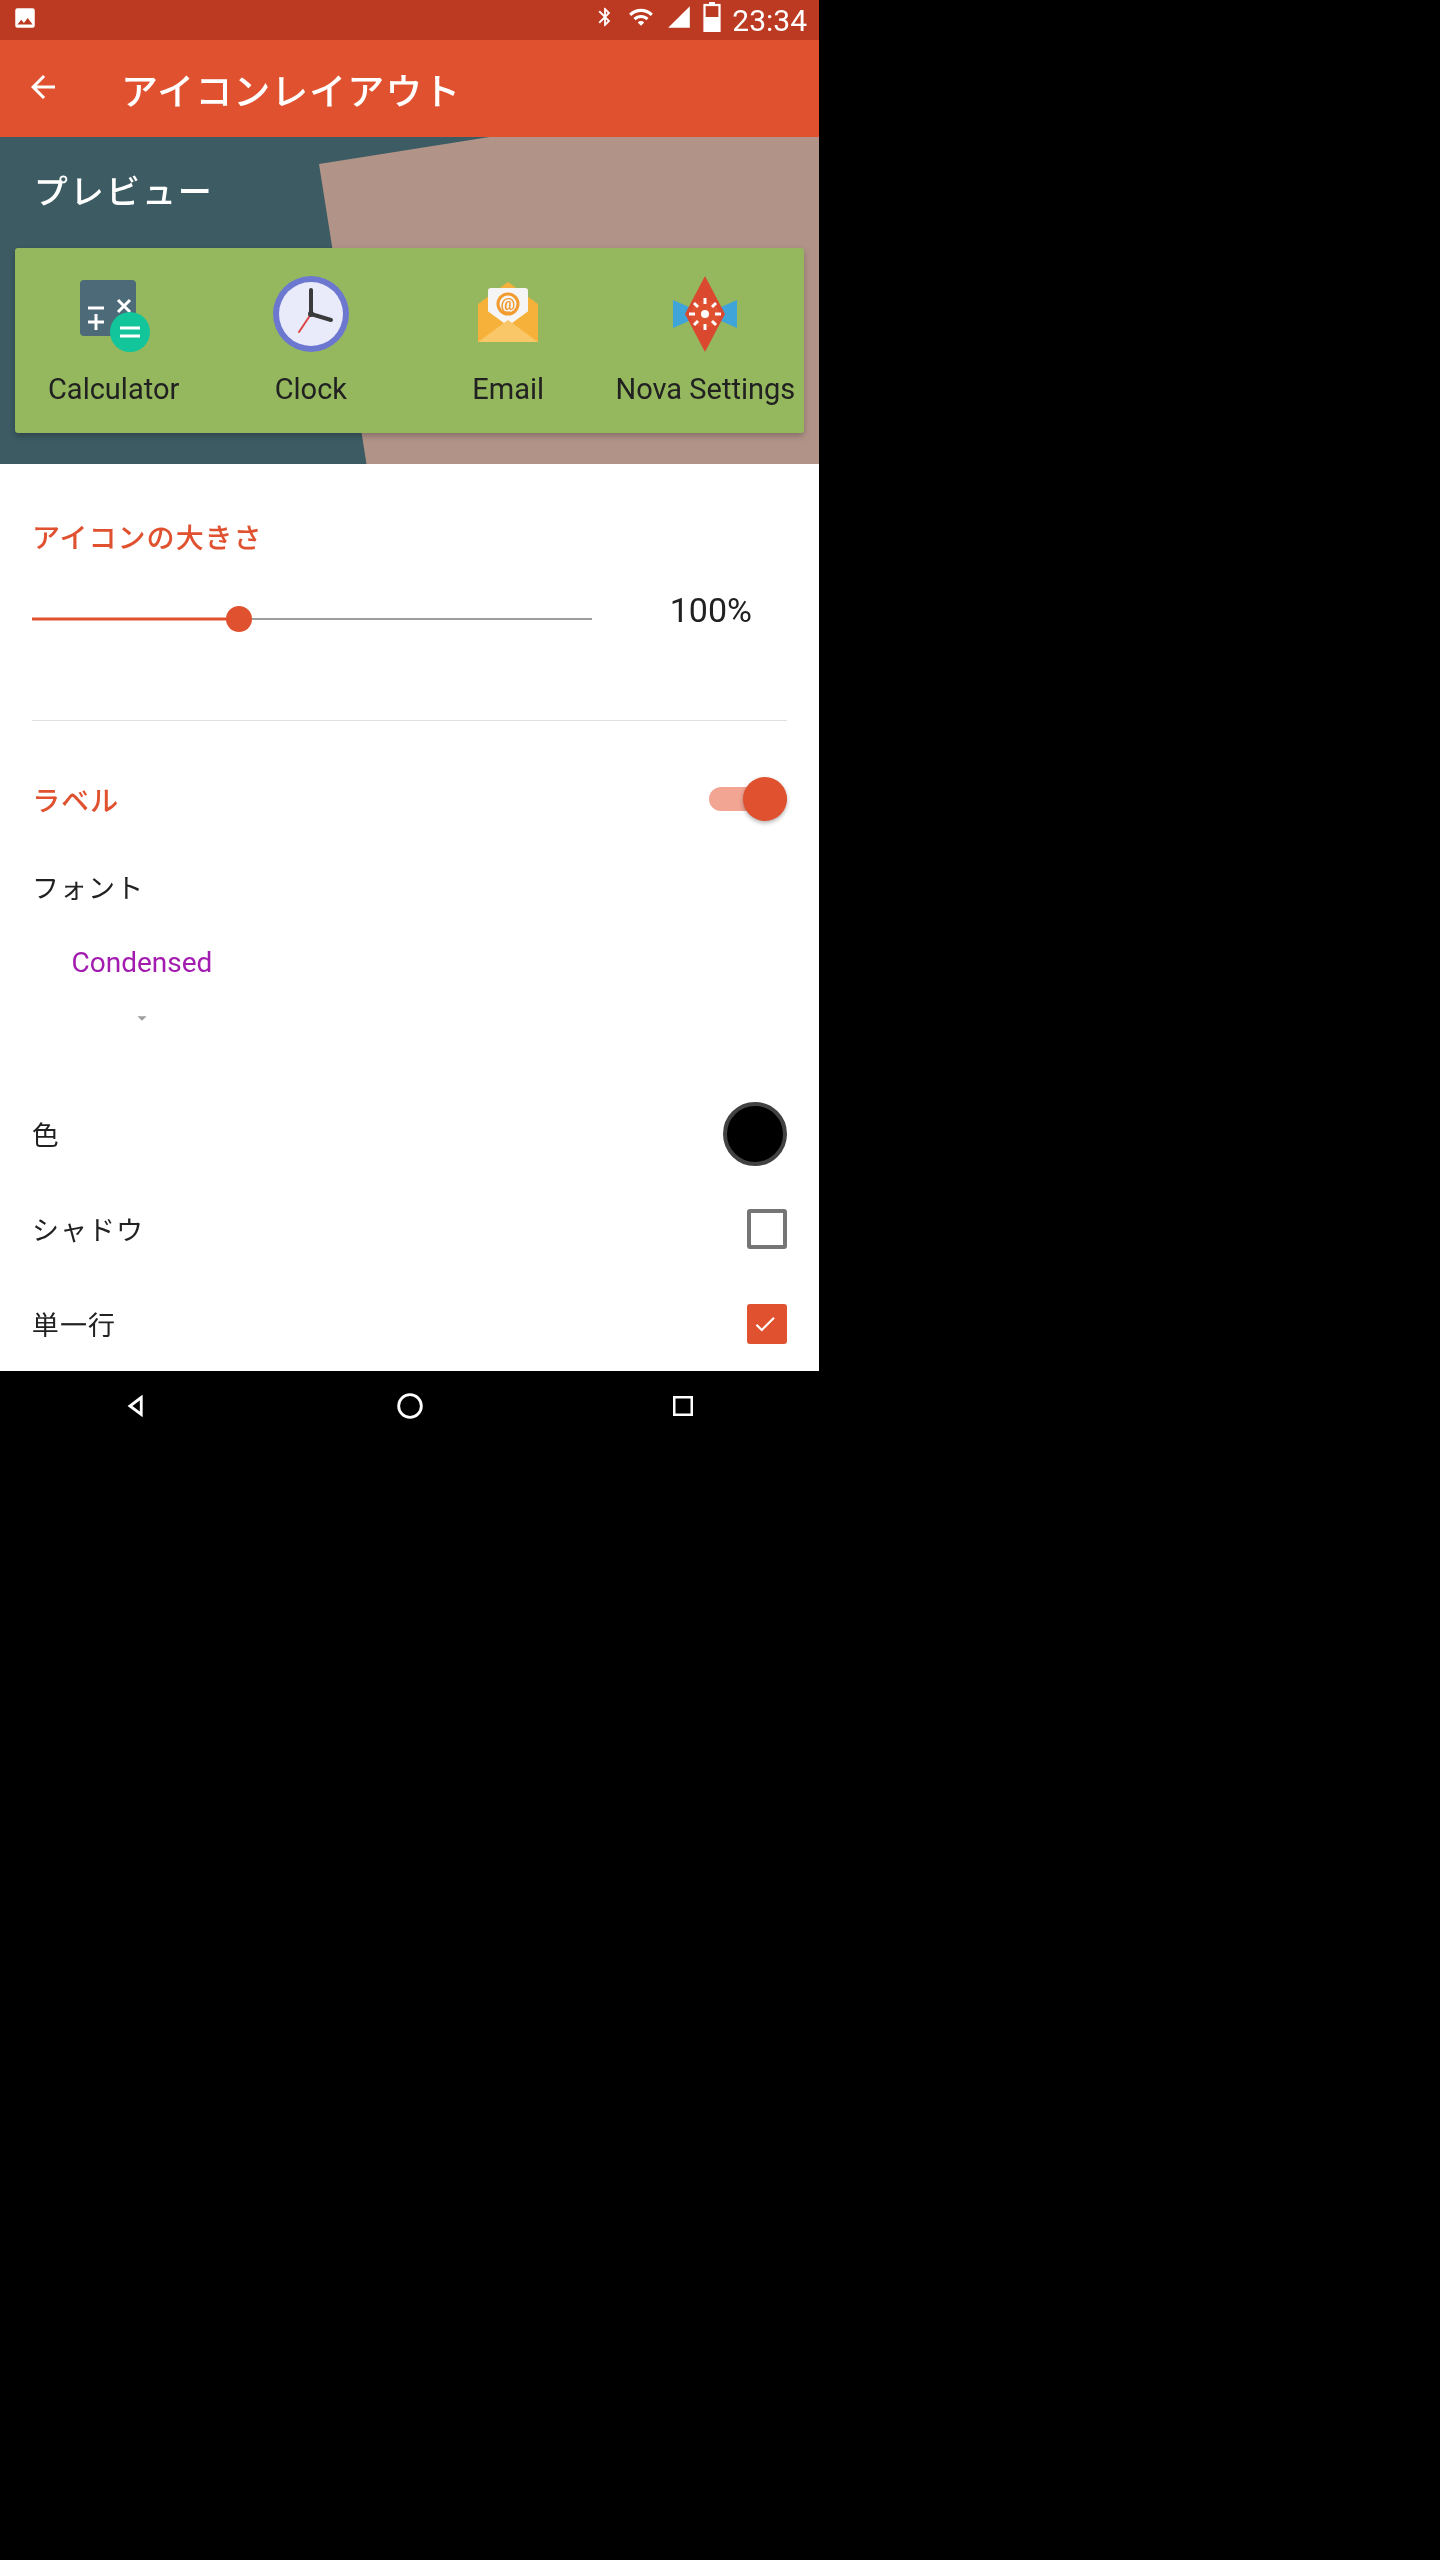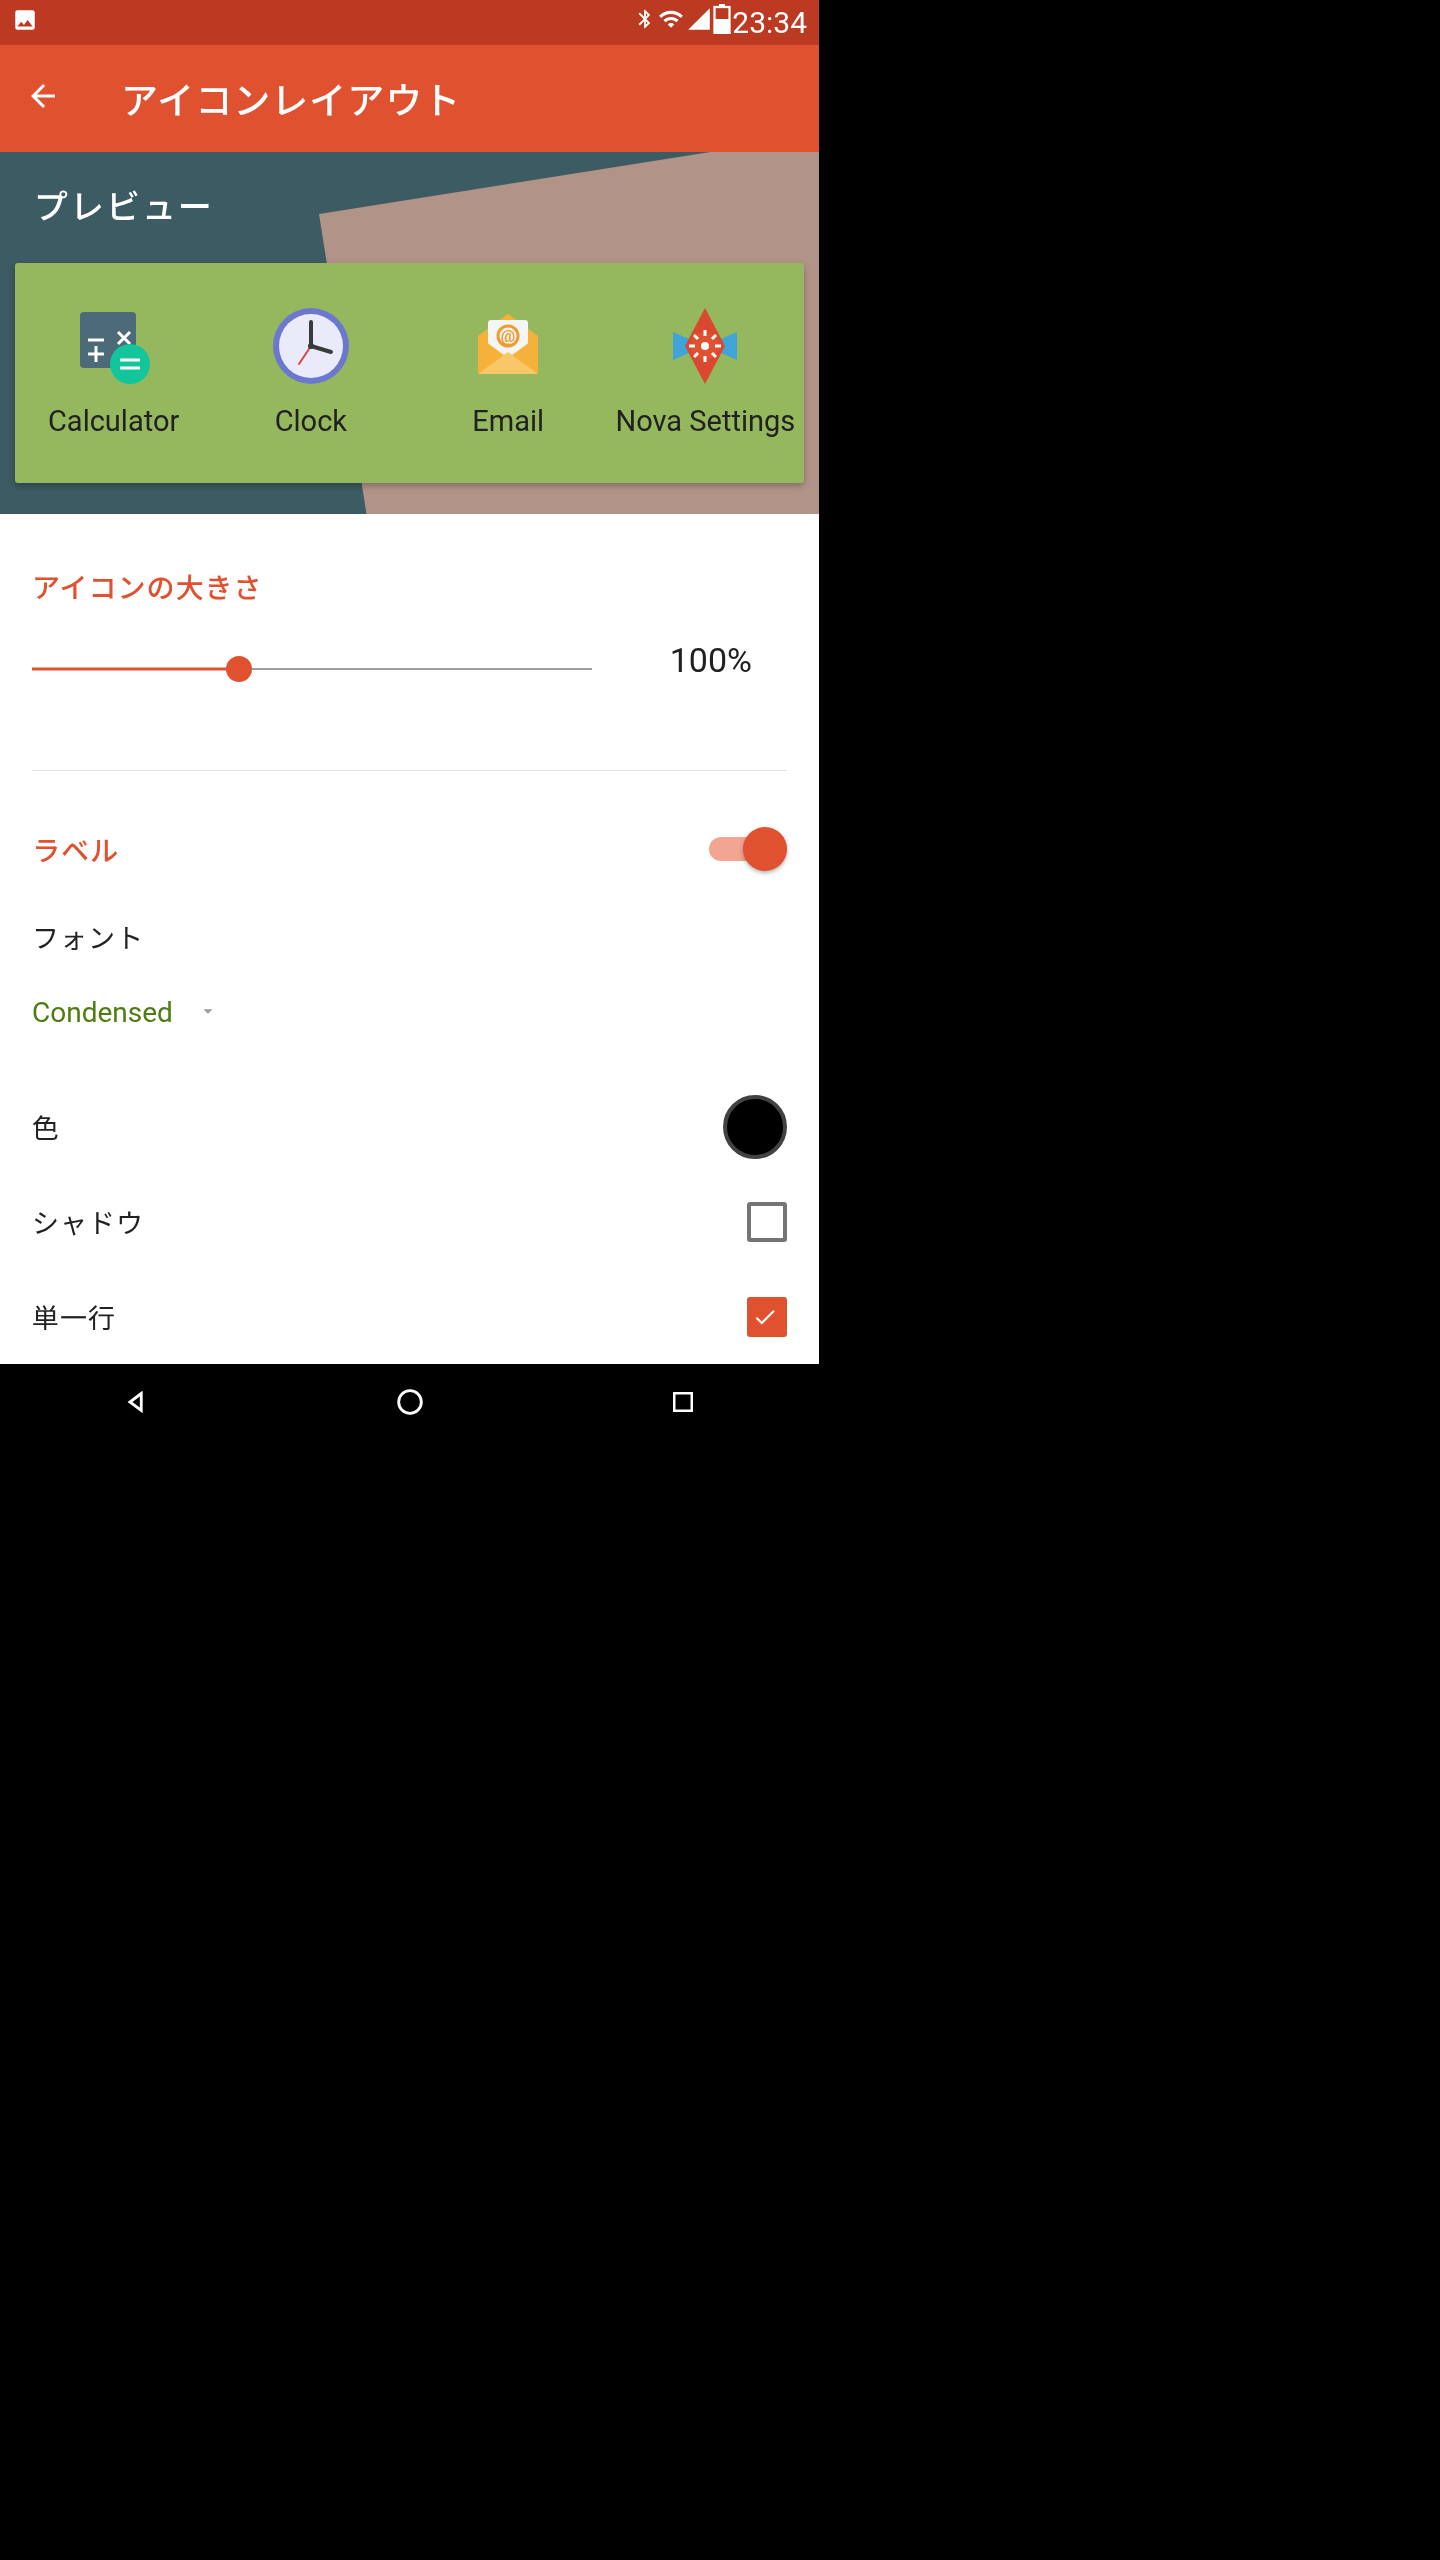--- a/index.html
+++ b/index.html
@@ -2,21 +2,21 @@
 <html><head>
 <meta charset="utf-8">
 <style>
   * { margin: 0; padding: 0; box-sizing: border-box; font-family: Roboto, "Noto Sans JP", sans-serif; }
   html, body { width: 819px; height: 1440px; background: #000; overflow: hidden; }
   .screen { width: 819px; height: 1440px; background: #fff; position: relative; display: flex; flex-direction: column; }
 
   
   .status-bar { height: 47px; background: #bb3a21; display: flex; align-items: center; padding: 0 12px; color: #fff; }
   .status-left { display: flex; align-items: center; gap: 10px; }
-  .status-right { margin-left: auto; display: flex; align-items: center; font-size: 28px; font-weight: 400; }
+  .status-right { margin-left: auto; display: flex; align-items: center; gap: 10px; font-size: 28px; font-weight: 400; }
   .status-spacer { flex: 1; }
 
   
   .app-bar { height: 113px; background: #e0512f; display: flex; align-items: center; padding-left: 25px; gap: 60px; }
   .back-arrow { color: #fff; }
   .app-title { color: #fff; font-size: 37px; font-weight: 500; letter-spacing: 1px; }
 
   
   .preview-wrap { position: relative; height: 381px; overflow: hidden; }
   .preview-bg { position: absolute; inset: 0; background: #3c5b63; }
@@ -59,21 +59,21 @@
   .label-row { display: flex; align-items: center; margin-top: 56px; }
   .flex-spacer { flex: 1; }
   .toggle { width: 78px; height: 44px; position: relative; }
   .toggle-track { position: absolute; top: 10px; left: 0; right: 0; height: 24px; border-radius: 12px; background: #f3a594; }
   .toggle-thumb { position: absolute; top: 0; right: 0; width: 44px; height: 44px; border-radius: 50%; background: #e0512f; box-shadow: 0 2px 4px rgba(0,0,0,.3); }
 
   .two-col { display: flex; margin-top: 46px; gap: 16px; }
   .col-font { width: 220px; }
   .col-size { flex: 1; }
   .col-heading { font-size: 27px; color: #212121; letter-spacing: 1px; margin-bottom: 40px; }
-  .font-select { display: flex; align-items: center; gap: 24px; font-size: 28px; color: #4d7c0f; }
+  .font-select { display: flex; align-items: center; gap: 24px; font-size: 28px; color: #a21caf; flex-direction: column; }
   .dropdown-caret { color: #9e9e9e; }
 
   .slider-inner { position: relative; height: 4px; margin-top: 8px; }
 
   .list-row { display: flex; align-items: center; height: 95px; margin-top: 0; }
   .list-row .row-label { font-size: 27px; color: #212121; letter-spacing: 1px; }
 
   .color-swatch {
     width: 64px; height: 64px; border-radius: 50%;
     background: #000; border: 4px solid #424242;

